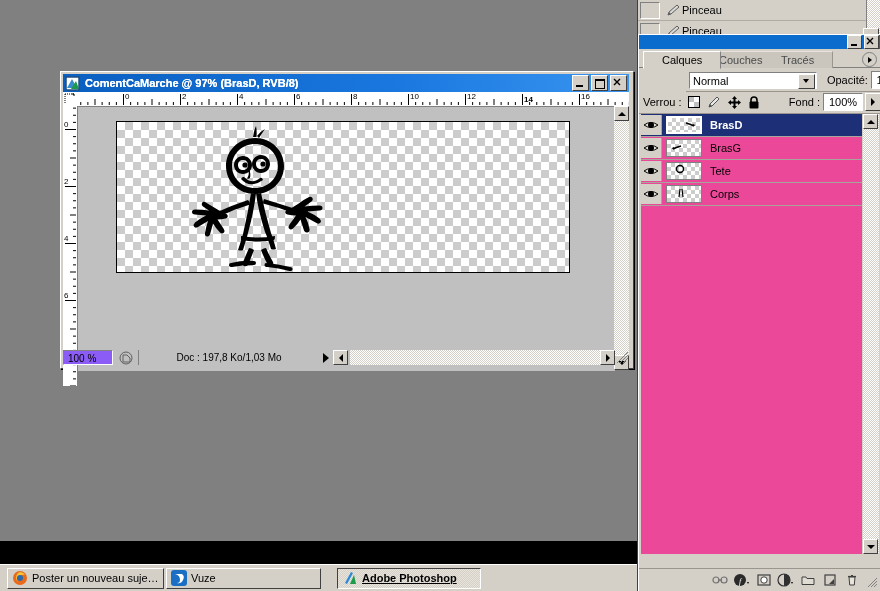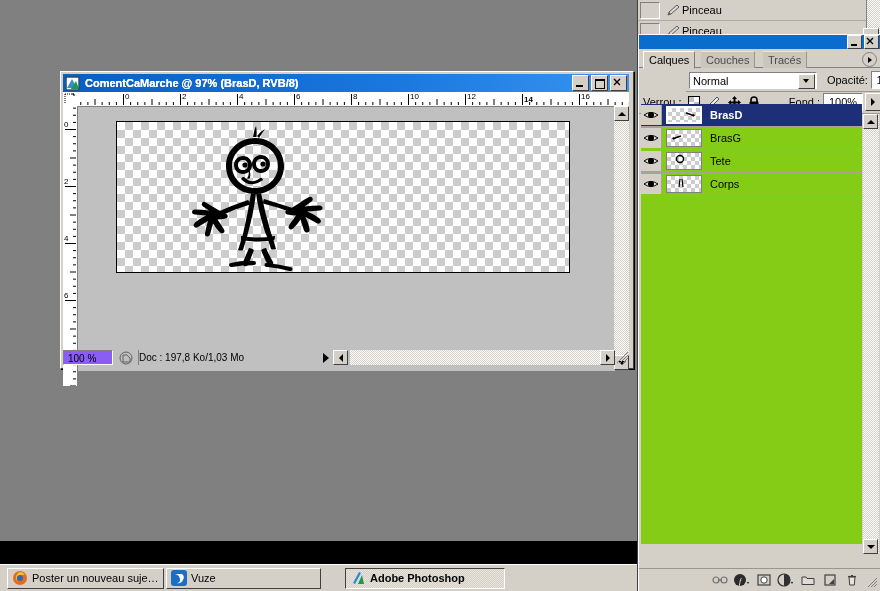--- a/index.html
+++ b/index.html
@@ -159,21 +159,21 @@
     border-top: 1px solid #808080; border-left: 1px solid #808080;
     border-right: 1px solid #ffffff; border-bottom: 1px solid #ffffff;
     font-size: 10px; line-height: 15px; padding-left: 4px;
     box-sizing: border-box; color: #000;
   }
   #status-proxy {
     width: 20px; height: 15px; margin-left: 3px;
     display: flex; align-items: center; justify-content: center;
   }
   #doc-info {
-    flex: none; width: 180px; 
+    flex: none; width: 180px; text-align: center;
     font-size: 10px; color: #000;
     border-left: 1px solid #808080;
     height: 15px; line-height: 15px;
     margin-left: 2px;
   }
   #status-playbtn {
     width: 14px; height: 15px; display:flex; align-items:center; justify-content:center;
   }
   #doc-hbar {
     flex: 1; height: 15px; margin-left: 2px; position: relative;
@@ -261,21 +261,21 @@
   }
 
   #lp-tabs {
     position: absolute; left: 0; top: 14px; width: 242px; height: 18px;
     background: #d4d0c8;
     border-bottom: 1px solid #808080;
   }
   .lp-tab {
     position: absolute; top: 2px; height: 16px;
     font-size: 11px; color: #000;
-    padding: 0 5px; line-height: 16px;
+    padding: 0 18px; line-height: 16px;
     background: #d4d0c8;
   }
   .lp-tab.active {
     background: #d4d0c8; font-weight: normal;
     border-top: 1px solid #ffffff;
     border-left: 1px solid #ffffff;
     border-right: 1px solid #808080;
     border-bottom: 1px solid #d4d0c8;
     z-index: 2;
   }
@@ -343,23 +343,23 @@
   }
   #fond-label { margin-left: auto; font-size: 11px; color: #000; }
   #fond-box {
     margin-left: 3px; width: 38px; height: 16px; background: #ffffff;
     border-top: 1px solid #808080; border-left: 1px solid #808080;
     border-right: 1px solid #ffffff; border-bottom: 1px solid #ffffff;
     font-size: 11px; line-height: 16px; text-align: center; color: #000;
   }
 
   #layer-list {
-    position: absolute; left: 2px; top: 69px;
+    position: absolute; left: 2px; top: 79px;
     width: 221px; height: 440px;
-    background: #84cc16;
+    background: #ec4899;
     overflow: hidden;
   }
   .layer-row {
     height: 22px; display: flex; align-items: center;
     border-bottom: 1px solid #a8a49c;
     position: relative;
   }
   .layer-row.selected { background: #1c2f77; }
   .layer-row.selected .layer-name { color: #ffffff; font-weight: bold; }
   .eye-cell {
@@ -962,21 +962,21 @@
   </div>
   <div class="task-btn" style="width:155px;">
     <span class="task-icon">
       <svg width="16" height="16" viewBox="0 0 16 16">
         <rect x="0" y="0" width="16" height="16" rx="3" fill="#1a6fc4"></rect>
         <path d="M4 4 q5 1 5 6 q0 3 -3 3 q4 1 6 -3 q2 -4 -1 -6 z" fill="#ffffff"></path>
       </svg>
     </span>
     <span class="task-label">Vuze</span>
   </div>
-  <div class="task-btn active" style="width:160px; margin-left:24px;">
+  <div class="task-btn active" style="width:144px; margin-left:16px;text-decoration:underline;">
     <span class="task-icon">
       <svg width="16" height="16" viewBox="0 0 16 16">
         <path d="M3 13 L9 2 L11 3 L5 14 Z" fill="#2a8ad8"></path>
         <path d="M8 14 L12 5 L14 14 Z" fill="#1a9a4a"></path>
       </svg>
     </span>
     <span class="task-label">Adobe Photoshop</span>
   </div>
 </div>
 

